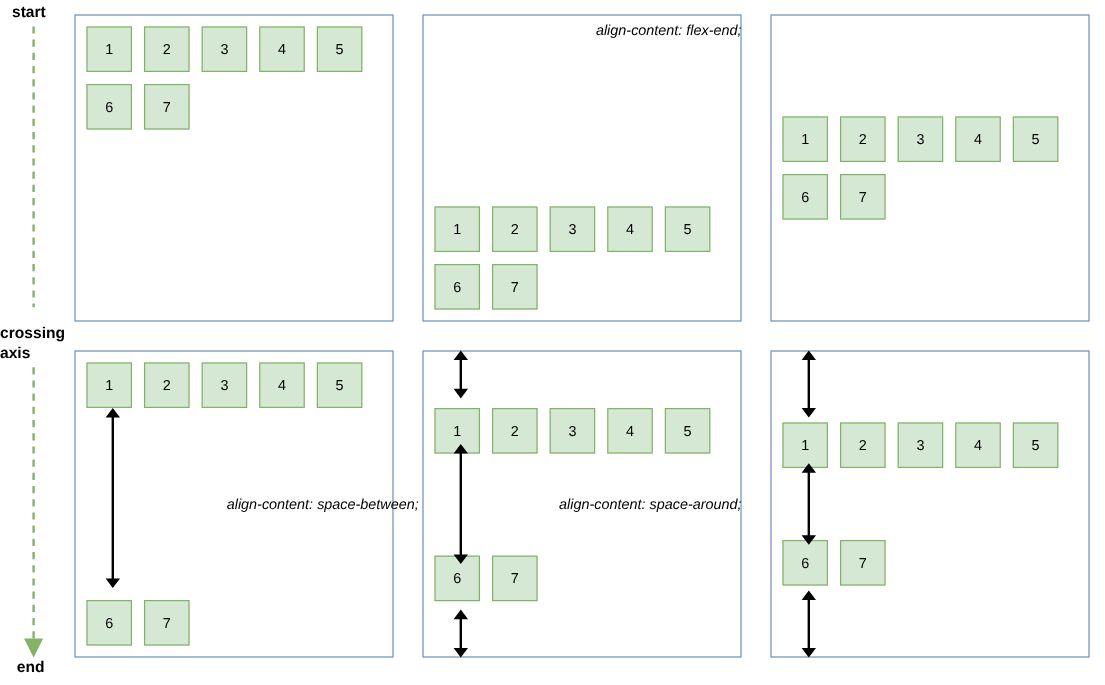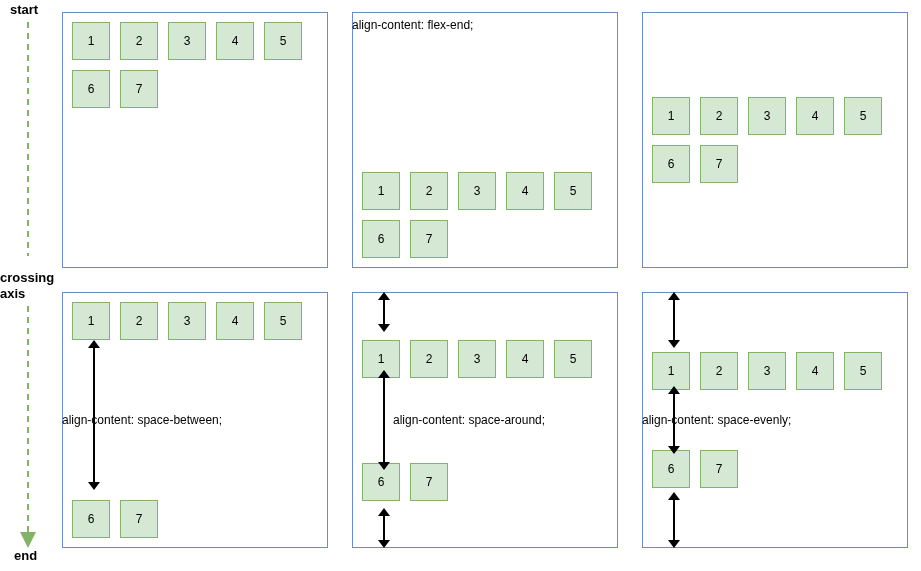--- a/index.html
+++ b/index.html
@@ -86,23 +86,24 @@
     border: 1px solid #82b366;
     display: flex;
     align-items: center;
     justify-content: center;
     font-size: 12px;
     color: #000;
   }
   .caption {
     position: absolute;
     width: 100%;
-    text-align: left;
+    text-align: right;
     font-size: 12px;
     pointer-events: none;
+    font-style: italic;
   }
   
   .varrow {
     position: absolute;
     width: 12px;
     left: 26px;
     pointer-events: none;
   }
   .varrow .shaft {
     position: absolute;
@@ -190,21 +191,21 @@
         <div class="item">4</div>
         <div class="item">5</div>
         <div class="item">6</div>
         <div class="item">7</div>
       </div>
       <div class="varrow" style="top: 48px; height: 150px;">
         <div class="ah-up"></div>
         <div class="shaft"></div>
         <div class="ah-down"></div>
       </div>
-      <div class="caption" style="top: 50%; transform: translateY(-50%);">align-content: space-between;</div>
+      <div class="caption" style="top: 50%; transform: translateY(-50%); margin-left: 21px;">align-content: space-between;</div>
     </div>
     <div class="cell">
       <div class="box"></div>
       <div class="flexdemo" style="align-content: space-around;">
         <div class="item">1</div>
         <div class="item">2</div>
         <div class="item">3</div>
         <div class="item">4</div>
         <div class="item">5</div>
         <div class="item">6</div>
@@ -246,15 +247,14 @@
       <div class="varrow" style="top: 94px; height: 68px;">
         <div class="ah-up"></div>
         <div class="shaft"></div>
         <div class="ah-down"></div>
       </div>
       <div class="varrow" style="top: 200px; height: 56px;">
         <div class="ah-up"></div>
         <div class="shaft"></div>
         <div class="ah-down"></div>
       </div>
-      <div class="caption" style="top: 50%; transform: translateY(-50%);">align-content: space-evenly;</div>
     </div>
   </div>
 
 </body></html>

